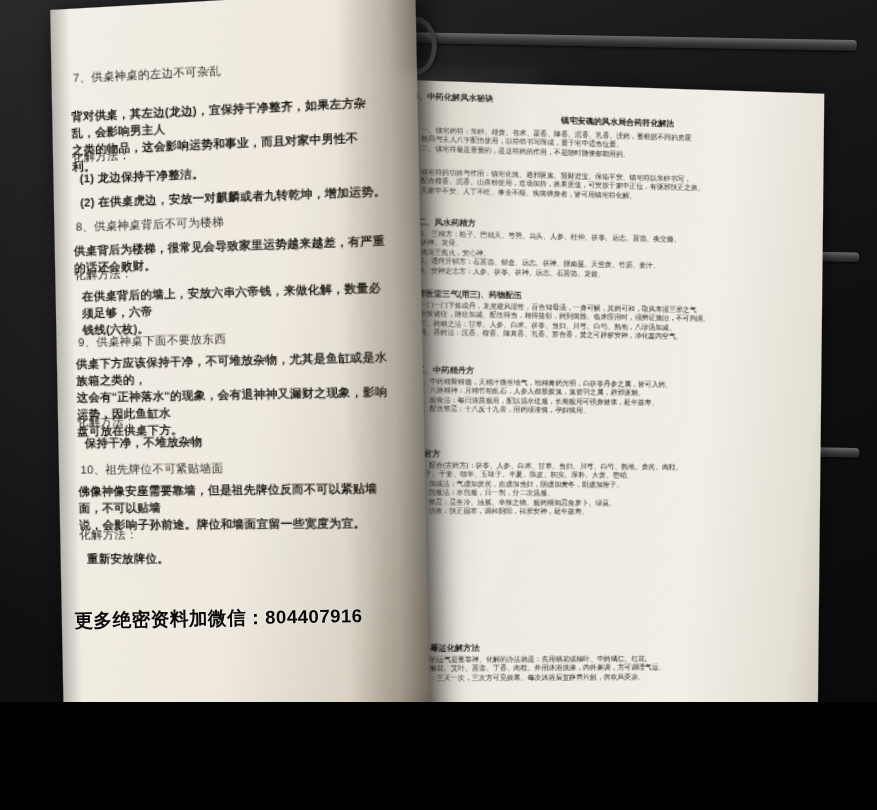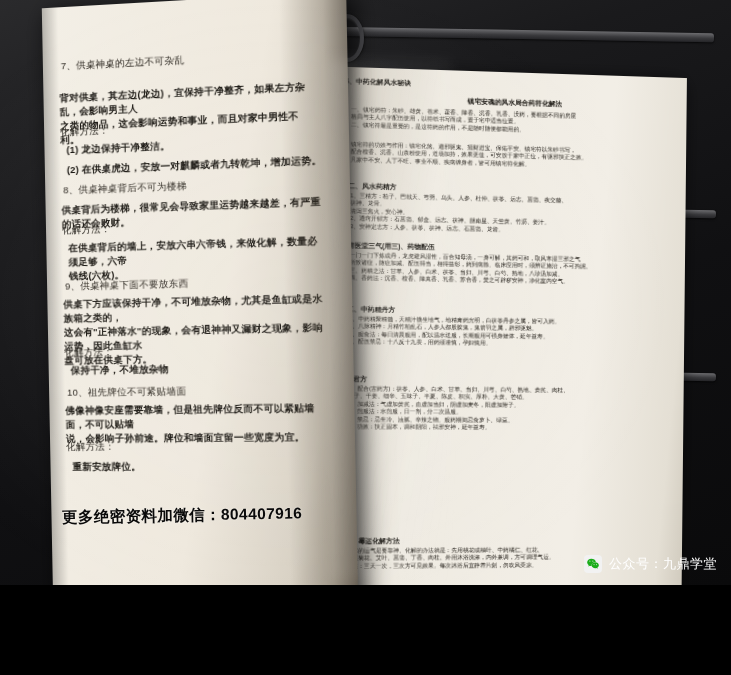--- a/index.html
+++ b/index.html
@@ -293,23 +293,14 @@
     <div class="txt l-body" style="left:22px; top:452px; width:200px;">重新安放牌位。</div>
 
     <div class="page-num" style="left:182px; bottom:22px;">121</div>
   </div>
 
   <div class="glare"></div>
   <div class="desk-shadow"></div>
 
   <div class="watermark">更多绝密资料加微信：804407916</div>
 
-  <div class="account-bar">
-    <span class="wechat-badge">
-      <svg width="14" height="14" viewBox="0 0 24 24" aria-hidden="true">
-        <path d="M9.2 3C5.2 3 2 5.8 2 9.2c0 1.9 1 3.6 2.7 4.8L4 16.4l2.6-1.3c.8.2 1.7.4 2.6.4h.5c-.1-.4-.2-.9-.2-1.3 0-3.2 3.1-5.8 7-5.8h.4C16.3 5.2 13.1 3 9.2 3zm-2.5 3.2c.5 0 .9.4.9.9s-.4.9-.9.9-.9-.4-.9-.9.4-.9.9-.9zm5.1 0c.5 0 .9.4.9.9s-.4.9-.9.9-.9-.4-.9-.9.4-.9.9-.9z" fill="#1aad19"></path>
-        <path d="M22 14.1c0-2.8-2.8-5.1-6.2-5.1s-6.2 2.3-6.2 5.1 2.8 5.1 6.2 5.1c.7 0 1.4-.1 2.1-.3l2.1 1.1-.6-1.8c1.6-.9 2.6-2.4 2.6-4.1zm-8.2-1.6c.4 0 .8.3.8.8s-.3.8-.8.8-.8-.3-.8-.8.4-.8.8-.8zm4.2 0c.4 0 .8.3.8.8s-.3.8-.8.8-.8-.3-.8-.8.4-.8.8-.8z" fill="#1aad19"></path>
-      </svg>
-    </span>
-    <span>公众号：九鼎学堂</span>
-  </div>
 
 </div>
 
 </body></html>

